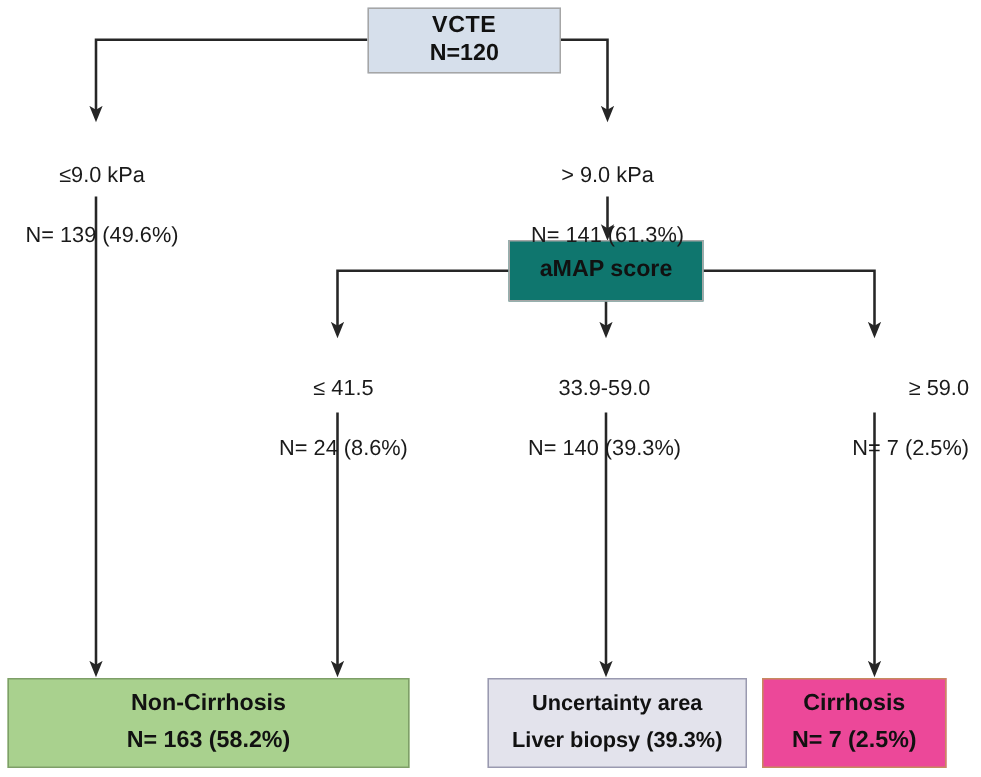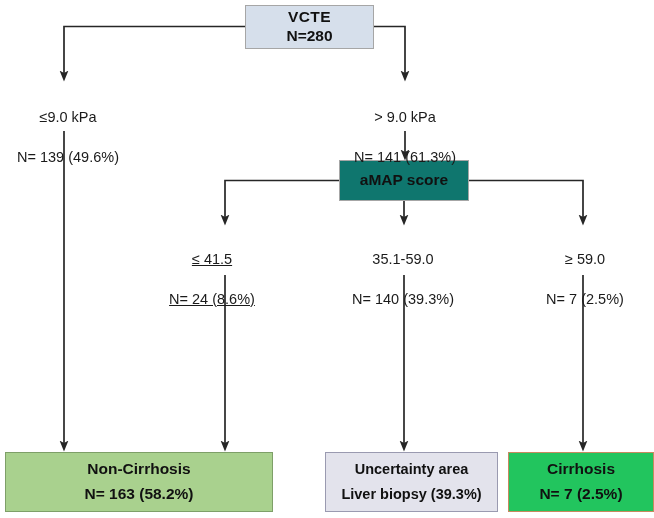--- a/index.html
+++ b/index.html
@@ -60,41 +60,41 @@
     justify-content: space-evenly;
   }
   #node-uncertainty {
     left: 325px; top: 452px; width: 173px; height: 60px;
     background: #e3e3ec;
     border-color: #9a9ab0;
     font-size: 14.5px;
     justify-content: space-evenly;
   }
   #node-cirrhosis {
-    left: 508px; top: 452px; width: 146px; height: 60px;
-    background: #22c55e;
+    left: 508px; top: 452px; width: 123px; height: 60px;
+    background: #ec4899;
     border-color: #c78a5f;
     font-size: 15.5px;
     justify-content: space-evenly;
   }
   
   .edge-label {
     position: absolute;
     color: #1a1a1a;
     font-size: 14.5px;
     line-height: 1.35;
     text-align: center;
     white-space: nowrap;
   }
   .edge-label .l1, .edge-label .l2 { display: block; margin-top: 20px; }
   #label-vcte-low  { left: 0px;   top: 88px;  width: 136px; }
   #label-vcte-high { left: 334px; top: 88px;  width: 142px; }
-  #label-amap-low  { left: 149px; top: 230px; width: 126px; text-decoration: underline; }
+  #label-amap-low  { left: 166px; top: 230px; width: 126px; }
   #label-amap-mid  { left: 330px; top: 230px; width: 146px; }
-  #label-amap-high { left: 524px; top: 230px; width: 122px; }
+  #label-amap-high { left: 524px; top: 230px; width: 122px; text-align: right; }
 </style>
 </head>
 <body>
 
 <div id="canvas">
 
   <svg id="edges" viewBox="0 0 654 518" width="654" height="518" xmlns="http://www.w3.org/2000/svg">
     <defs>
       <marker id="arrowhead" markerWidth="7" markerHeight="7" refX="3.2" refY="3" orient="auto" markerUnits="strokeWidth">
         <path d="M0,0.4 L6.4,3 L0,5.6 L1.5,3 Z" fill="#262626"></path>
@@ -117,21 +117,21 @@
       <path d="M469,180.5 L583,180.5 L583,220" marker-end="url(#arrowhead)"></path>
 
       <path d="M225,275 L225,446" marker-end="url(#arrowhead)"></path>
       <path d="M404,275 L404,446" marker-end="url(#arrowhead)"></path>
       <path d="M583,275 L583,446" marker-end="url(#arrowhead)"></path>
     </g>
   </svg>
 
   <div class="node" id="node-vcte">
     <span class="line1">VCTE</span>
-    <span class="line2">N=280</span>
+    <span class="line2">N=120</span>
   </div>
 
   <div class="node" id="node-amap">
     <span class="line1">aMAP score</span>
   </div>
 
   <div class="node" id="node-noncirrhosis">
     <span class="line1">Non-Cirrhosis</span>
     <span class="line2">N= 163 (58.2%)</span>
   </div>
@@ -155,21 +155,21 @@
     <span class="l1">&gt; 9.0 kPa</span>
     <span class="l2">N= 141 (61.3%)</span>
   </div>
 
   <div class="edge-label" id="label-amap-low">
     <span class="l1">≤ 41.5</span>
     <span class="l2">N= 24 (8.6%)</span>
   </div>
 
   <div class="edge-label" id="label-amap-mid">
-    <span class="l1">35.1-59.0</span>
+    <span class="l1">33.9-59.0</span>
     <span class="l2">N= 140 (39.3%)</span>
   </div>
 
   <div class="edge-label" id="label-amap-high">
     <span class="l1">≥ 59.0</span>
     <span class="l2">N= 7 (2.5%)</span>
   </div>
 
 </div>
 

